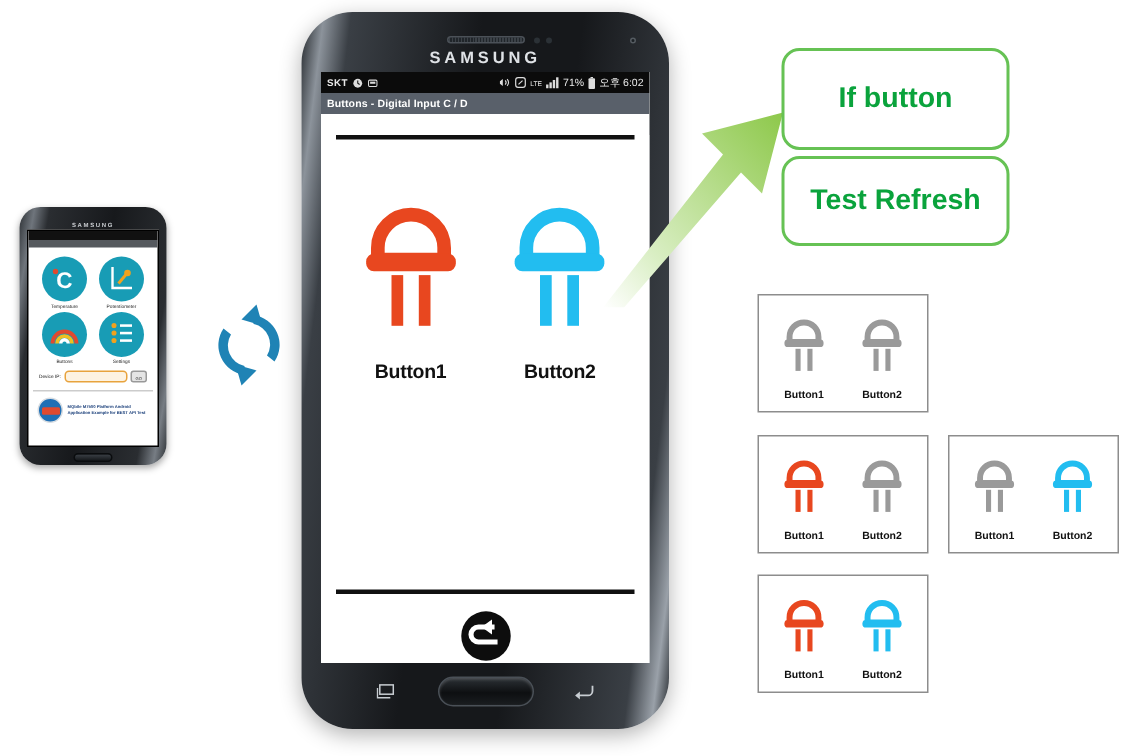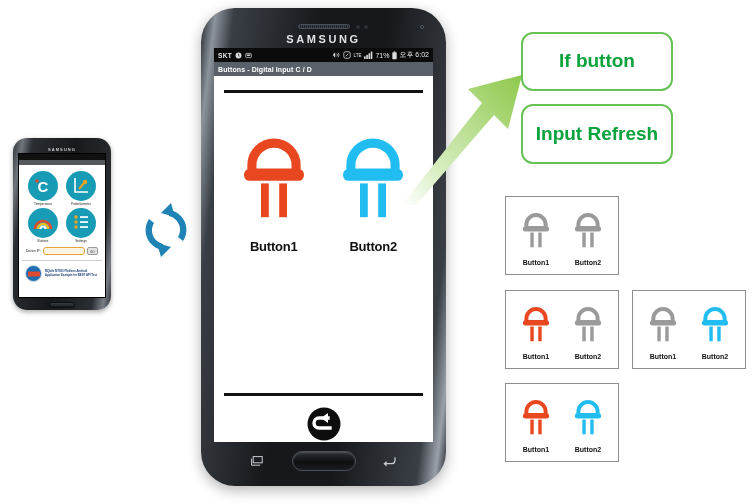--- a/index.html
+++ b/index.html
@@ -111,21 +111,21 @@
 
   
   .green-arrow { position:absolute; left:398px; top:55px; width:128px; height:150px; }
 
   
   .callout {
     position:absolute; border:2.5px solid #66c254; border-radius:12px; background:#fff;
     color:#0aa33c; font-weight:700; display:flex; align-items:center;
     justify-content:center; text-align:center; line-height:1.18;
   }
-  #callout-if { left:521px; top:32px; width:152px; height:59px; font-size:19px; }
+  #callout-if { left:521px; top:32px; width:152px; height:68px; font-size:19px; }
   #callout-auto { left:521px; top:104px; width:152px; height:60px; font-size:19px; }
 
   
   .panel { position:absolute; border:1px solid #8d8d8d; background:#fff; }
   #panel-a { left:505px; top:196px; width:114px; height:79px; }
   #panel-b { left:505px; top:290px; width:114px; height:79px; }
   #panel-c { left:632px; top:290px; width:114px; height:79px; }
   #panel-d { left:505px; top:383px; width:114px; height:79px; }
   .panel-inner { display:flex; justify-content:space-around; align-items:flex-start;
                  height:100%; padding:8px 4px 0 4px; }
@@ -333,21 +333,21 @@
       <path d="M4,150 L84,48 L70,34 L124,20 L110,74 L96,60 L18,150 Z" fill="url(#gar)"></path>
     </svg>
   </div>
 
   <div class="callout" id="callout-if">
     <span>
       <span>If button</span><br>
     </span>
   </div>
   <div class="callout" id="callout-auto">
-    <span>Input Refresh</span>
+    <span>Test Refresh</span>
   </div>
 
   <div class="panel" id="panel-a">
     <div class="panel-inner">
       <div class="panel-item">
         <svg width="34" height="46" viewBox="0 0 60 80">
           <path d="M13 34 a17 17 0 0 1 34 0 v6 h-34 z" fill="none" stroke="#9A9A9A" stroke-width="7" stroke-linejoin="round"></path>
           <rect x="7" y="37" width="46" height="9" rx="4" fill="#9A9A9A"></rect>
           <rect x="20" y="48" width="6" height="26" fill="#9A9A9A"></rect>
           <rect x="34" y="48" width="6" height="26" fill="#9A9A9A"></rect>

